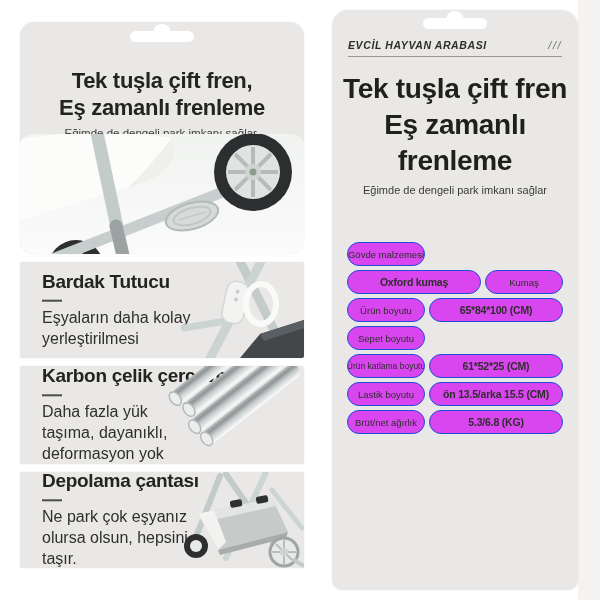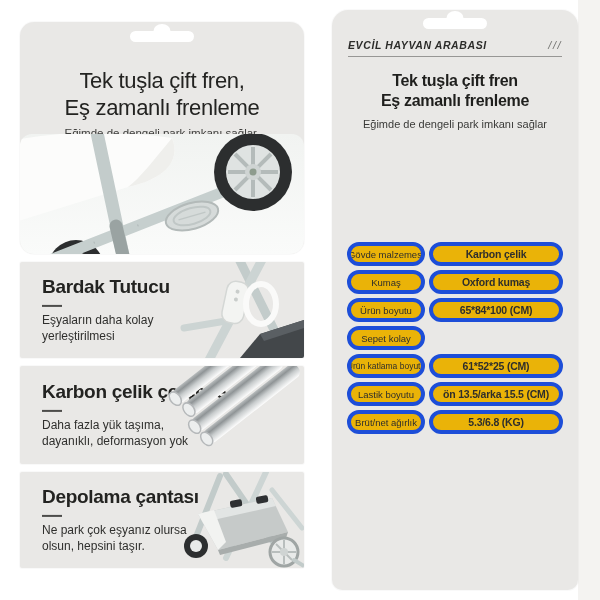--- a/index.html
+++ b/index.html
@@ -12,51 +12,51 @@
   .card { position:absolute; background:#e9e8e6; box-shadow:0 0 0 1px rgba(0,0,0,0.025); overflow:hidden; }
 
   
   .tab-slot { position:relative; width:64px; height:11px; background:#ffffff; border-radius:6px; margin:0 auto; }
   .tab-slot::before { content:""; position:absolute; top:-7px; left:50%; transform:translateX(-50%);
     width:17px; height:14px; border-radius:50%; background:#ffffff; }
 
   
   .hero-card { left:20px; top:22px; width:284px; height:232px; border-radius:14px; }
   .hero-card .tab-slot { margin-top:9px; }
-  .hero-title { margin-top:26px; text-align:center; font-size:22px; line-height:1.22; font-weight:400;
+  .hero-title { margin-top:26px; text-align:center; font-size:22px; line-height:1.22; font-weight:700;
     color:#232321; letter-spacing:-0.3px; }
   .hero-sub { margin-top:5px; text-align:center; font-size:11.5px; color:#3d3d3b; }
   .hero-photo { position:absolute; left:0; top:112px; width:284px; height:120px; border-radius:12px; overflow:hidden; }
   .hero-photo svg { display:block; width:100%; height:100%; }
 
   .mini-card { left:20px; width:284px; border-radius:2px; }
   .mini-card.c2 { top:262px; height:96px; }
   .mini-card.c3 { top:366px; height:98px; }
   .mini-card.c4 { top:472px; height:96px; }
   .mini-text { position:absolute; left:22px; top:50%; transform:translateY(-50%); width:152px; }
   .mini-title { font-size:19px; font-weight:700; color:#232321; letter-spacing:-0.3px; white-space:nowrap; }
   .mini-dash { width:20px; height:2px; background:#4c4c4a; margin:7px 0 6px 0; }
-  .mini-desc { font-size:12px; line-height:1.3; color:#2f2f2d; }
+  .mini-desc { font-size:16px; line-height:1.3; color:#2f2f2d; }
   .mini-art { position:absolute; right:0; top:0; width:136px; height:100%; }
   .mini-art svg { display:block; width:100%; height:100%; }
 
   
   .spec-card { left:332px; top:10px; width:246px; height:580px; border-radius:16px 16px 10px 10px; }
   .spec-card .tab-slot { margin-top:8px; }
   .rc-header { display:flex; justify-content:space-between; align-items:baseline; margin:10px 16px 0 16px;gap:22px; }
   .rc-brand { font-size:10.5px; font-weight:700; font-style:italic; letter-spacing:0.6px; color:#2c2c2a; }
   .rc-marks { font-size:11px; font-style:italic; letter-spacing:1.5px; color:#6f6f6d; }
   .rc-rule { height:1px; background:#979795; margin:5px 16px 0 16px; }
-  .rc-title { margin-top:14px; text-align:center; font-size:16px; line-height:1.28; font-weight:700;
+  .rc-title { margin-top:14px; text-align:center; font-size:28px; line-height:1.28; font-weight:700;
     color:#1f1f1d; letter-spacing:-0.3px; }
   .rc-sub { margin-top:6px; text-align:center; font-size:11px; color:#3a3a38; }
 
   .specs { position:absolute; left:15px; right:15px; top:232px; }
   .spec-row { display:flex; gap:4px; margin-bottom:4px; height:24px; }
-  .pill { background:#eab308; border:4px solid #1d4ed8; border-radius:13px; display:flex;
+  .pill { background:#d946ef; border:1px solid #1d4ed8; border-radius:13px; display:flex;
     align-items:center; justify-content:center; color:#2e2e2c; white-space:nowrap; overflow:hidden; }
   .pill.label { width:78px; font-size:9.5px; font-weight:400; flex:none; }
   .spec-row:nth-child(5) .pill.label { font-size:8.5px; }
   .pill.value { flex:1; font-size:10.5px; font-weight:700; letter-spacing:-0.2px; }
 </style>
 </head>
 <body>
 
 <div class="stage">
   <div class="right-strip"></div>
@@ -216,32 +216,31 @@
 
     <div class="rc-title">
       <div>Tek tuşla çift fren</div>
       <div>Eş zamanlı frenleme</div>
     </div>
     <div class="rc-sub">Eğimde de dengeli park imkanı sağlar</div>
 
     <div class="specs">
       <div class="spec-row">
         <div class="pill label">Gövde malzemesi</div>
-        <div class="pill value">Karbon çelik</div>
-      </div>
-      <div class="spec-row">
+      </div>
+      <div class="spec-row">
+        <div class="pill value">Oxford kumaş</div>
         <div class="pill label">Kumaş</div>
-        <div class="pill value">Oxford kumaş</div>
       </div>
       <div class="spec-row">
         <div class="pill label">Ürün boyutu</div>
         <div class="pill value">65*84*100 (CM)</div>
       </div>
       <div class="spec-row">
-        <div class="pill label">Sepet kolay</div>
+        <div class="pill label">Sepet boyutu</div>
       </div>
       <div class="spec-row">
         <div class="pill label">Ürün katlama boyutu</div>
         <div class="pill value">61*52*25 (CM)</div>
       </div>
       <div class="spec-row">
         <div class="pill label">Lastik boyutu</div>
         <div class="pill value">ön 13.5/arka 15.5 (CM)</div>
       </div>
       <div class="spec-row">

